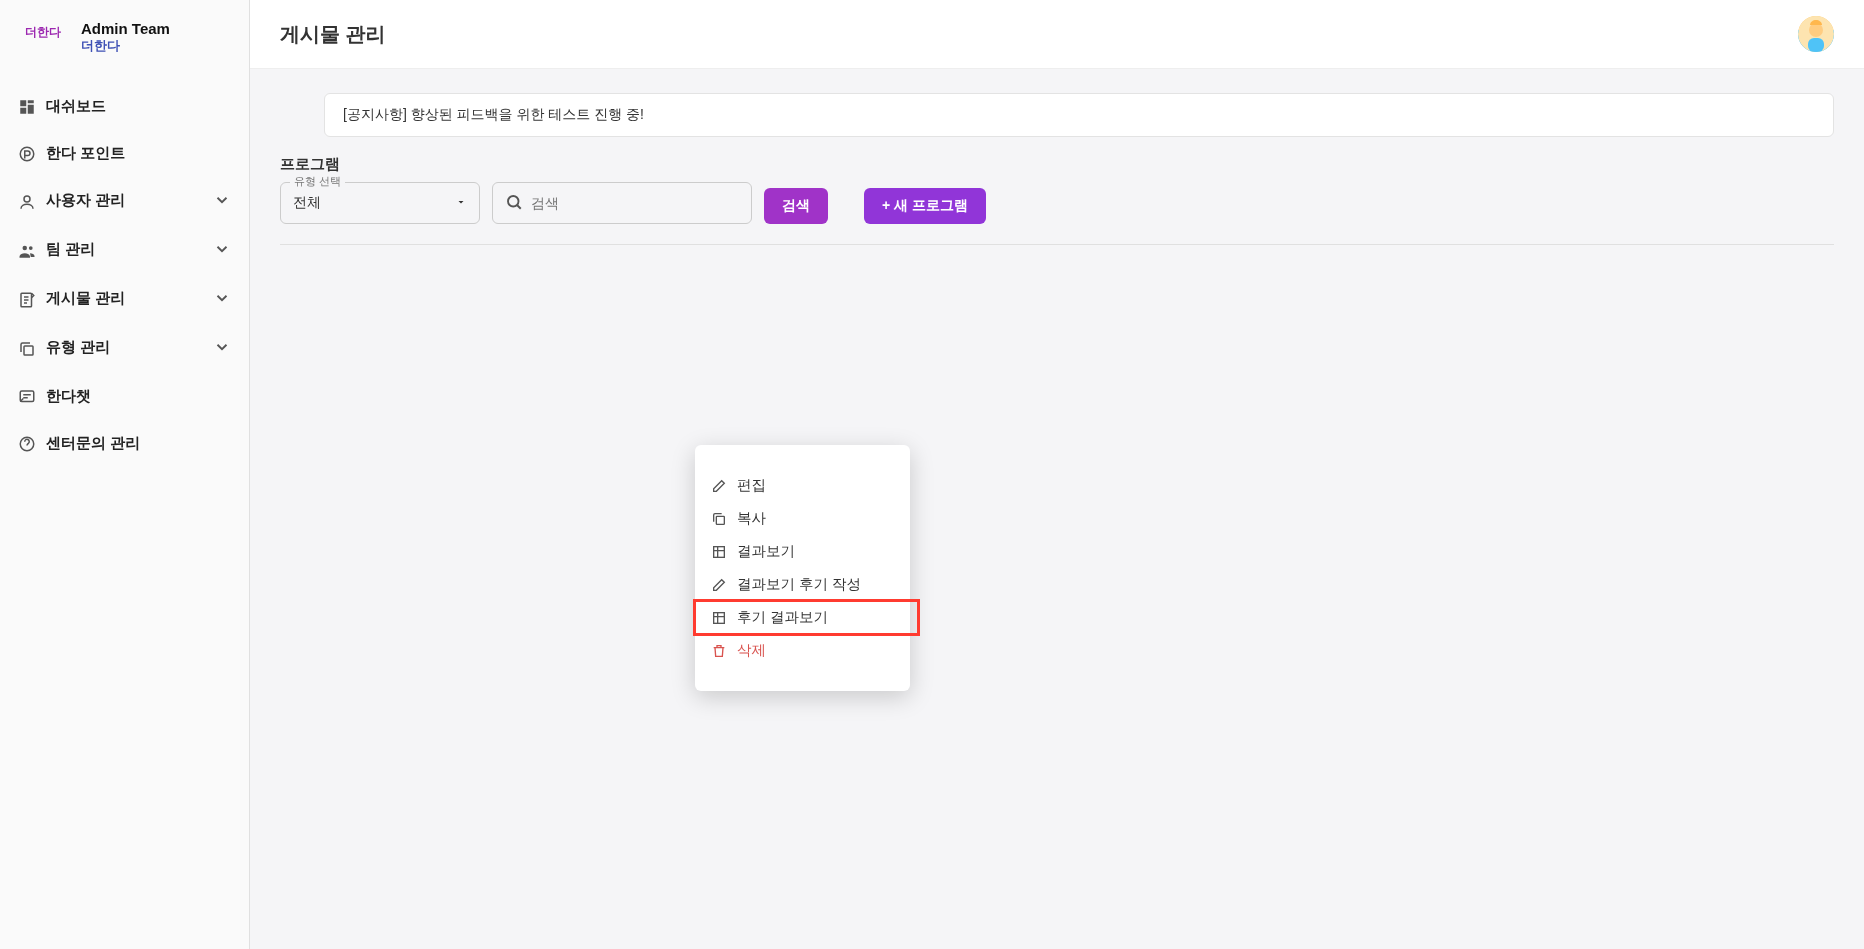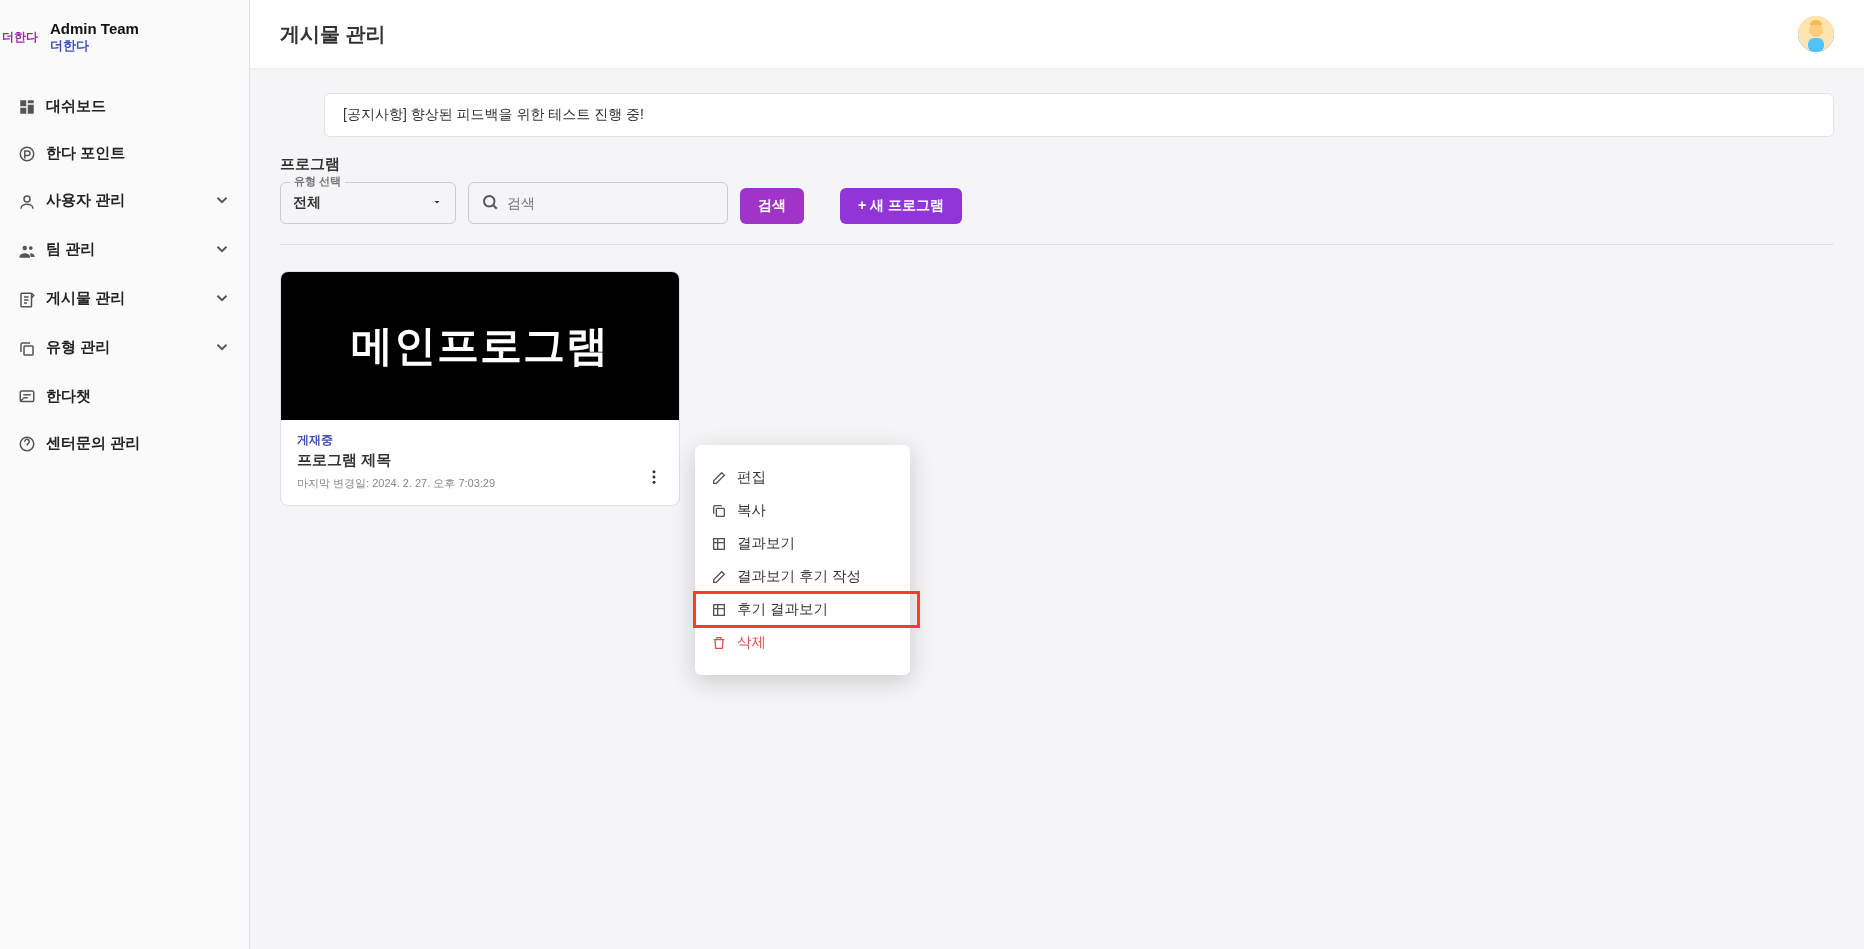--- a/index.html
+++ b/index.html
@@ -2,21 +2,21 @@
 <html><head>
 <meta charset="utf-8">
 <style>
   * { box-sizing: border-box; margin: 0; padding: 0; }
   body { font-family: -apple-system, BlinkMacSystemFont, "Segoe UI", sans-serif; background: #f5f5f7; color: #333; font-size: 14px; }
   
   .app { display: flex; width: 1864px; height: 949px; overflow: hidden; }
   
   
   .sidebar { width: 250px; background: #fafafa; border-right: 1px solid #e0e0e0; display: flex; flex-direction: column; }
-  .sidebar-header { display: flex; align-items: center; gap: 12px; padding: 20px 2px; }
+  .sidebar-header { display: flex; align-items: flex-start; gap: 20px; padding: 20px 25px; }
   .logo { width: 36px; height: 24px; display: flex; align-items: center; justify-content: center; font-size: 12px; font-weight: 700; color: #9c27b0; }
   .brand-box { display: flex; flex-direction: column; }
   .brand-top { font-weight: 800; font-size: 15px; color: #111; }
   .brand-bottom { font-weight: 700; font-size: 13px; color: #3f51b5; }
   .sidebar-nav { padding-top: 8px; }
   .nav-item { display: flex; padding: 14px 18px; cursor: pointer; color: #222; font-size: 15px; }
   .nav-item .icon { width: 28px; color: #555; display: inline-flex; align-items: center; }
   .nav-item .label { flex: 1; font-weight: 600; }
   .nav-item .chev { color: #555; }
   
@@ -25,39 +25,39 @@
   .topbar { display: flex; align-items: center; justify-content: space-between; background: #fff; padding: 16px 30px; border-bottom: 1px solid #eee; }
   .page-title { font-size: 20px; font-weight: 800; }
   .avatar { width: 36px; height: 36px; border-radius: 50%; background: linear-gradient(#ffd180 40%, #4fc3f7 40%); display: flex; align-items: center; justify-content: center; overflow: hidden; }
   .avatar svg { width: 100%; height: 100%; }
   
   .content { padding: 24px 30px; flex: 1; overflow: auto; }
   .notice { background: #fff; border: 1px solid #e3e3e3; border-radius: 6px; padding: 12px 18px; margin-bottom: 18px; font-size: 14px; margin-left: 44px; }
   .section-label { font-weight: 700; font-size: 15px; margin-bottom: 8px; }
   
   .filters { display: flex; align-items: flex-end; gap: 12px; padding-bottom: 20px; border-bottom: 1px solid #e0e0e0; }
-  .select-wrap { position: relative; width: 176px; font-weight: bold; }
+  .select-wrap { position: relative; width: 200px; }
   .select-float { position: absolute; top: -8px; left: 10px; background: #f5f5f7; padding: 0 4px; font-size: 11px; color: #777; }
   .select { width: 100%; height: 42px; border: 1px solid #ccc; border-radius: 6px; padding: 0 12px; display: flex; align-items: center; justify-content: space-between; background: #f5f5f7; cursor: pointer; font-size: 14px; }
   .search-wrap { width: 260px; height: 42px; border: 1px solid #ccc; border-radius: 6px; display: flex; align-items: center; padding: 0 12px; background: #f5f5f7; }
   .search-wrap input { border: none; outline: none; background: transparent; margin-left: 8px; font-size: 14px; width: 100%; }
   .btn { height: 36px; padding: 0 18px; border: none; border-radius: 6px; font-size: 14px; font-weight: 600; cursor: pointer; display: inline-flex; align-items: center; }
   .btn-purple { background: #a033c8; color: #fff; }
   .btn-purple2 { background: #9135d8; color: #fff; margin-left: 24px; }
   
   .cards { display: flex; gap: 20px; flex-wrap: wrap; padding-top: 26px; position: relative; }
   .card { width: 400px; background: #fff; border: 1px solid #e0e0e0; border-radius: 8px; overflow: hidden; }
   .card-img { height: 148px; background: #000; display: flex; align-items: center; justify-content: center; color: #fff; font-weight: 900; font-size: 42px; letter-spacing: 1px; }
   .card-body { padding: 12px 16px 14px; position: relative; }
   .card-status { font-size: 12px; color: #3f51b5; font-weight: 600; }
   .card-title { font-size: 15px; font-weight: 700; margin-top: 2px; }
   .card-meta { font-size: 11px; color: #888; margin-top: 6px; }
   .card-more { position: absolute; right: 12px; bottom: 12px; cursor: pointer; padding: 4px; color: #333; }
   
-  .menu { position: absolute; left: 415px; top: 200px; width: 215px; background: #fff; border-radius: 6px; box-shadow: 0 6px 24px rgba(0,0,0,0.18); padding: 16px 0; z-index: 10; }
+  .menu { position: absolute; left: 415px; top: 200px; width: 215px; background: #fff; border-radius: 6px; box-shadow: 0 6px 24px rgba(0,0,0,0.18); padding: 24px 0; z-index: 10; }
   .menu-item { display: flex; align-items: center; gap: 10px; padding: 7px 16px; font-size: 14.5px; cursor: pointer; }
   .menu-item .mi-icon { width: 16px; color: #555; display: inline-flex; align-items: center; justify-content: center; }
   .menu-item.danger { color: #d9534f; }
   .menu-item.danger .mi-icon { color: #d9534f; }
   .menu-item.highlight { outline: 3px solid #ff3b30; outline-offset: -1px; padding-right: 20px; margin-right: -8px; }
 
   .icon svg, .chev svg, .mi-icon svg { width: 18px; height: 18px; }
   .card-more svg { width: 18px; height: 18px; }
   .search-wrap svg { width: 18px; height: 18px; color: #555; }
 </style>
@@ -196,35 +196,20 @@
                 <circle cx="11" cy="11" r="7"></circle>
                 <path d="M21 21l-5-5"></path>
               </svg></span>
           <input placeholder="검색" style="">
         </div>
         <button class="btn btn-purple">검색</button>
         <button class="btn btn-purple2">+ 새 프로그램</button>
       </div>
 
       <div class="cards">
-        <div class="card">
-          <div class="card-img">메인프로그램</div>
-          <div class="card-body">
-            <div class="card-status">게재중</div>
-            <div class="card-title">프로그램 제목</div>
-            <div class="card-meta">마지막 변경일: 2024. 2. 27. 오후 7:03:29</div>
-            <div class="card-more">
-              <svg viewBox="0 0 24 24" fill="currentColor">
-                  <circle cx="12" cy="5" r="2"></circle>
-                  <circle cx="12" cy="12" r="2"></circle>
-                  <circle cx="12" cy="19" r="2"></circle>
-                </svg>
-            </div>
-          </div>
-        </div>
 
         <div class="menu">
           <div class="menu-item">
             <span class="mi-icon">
                 <svg viewBox="0 0 24 24" fill="none" stroke="currentColor" stroke-width="2">
                   <path d="M4 20h4L20 8l-4-4L4 16v4z"></path>
                 </svg>
               </span>
             <span>편집</span>
           </div>

